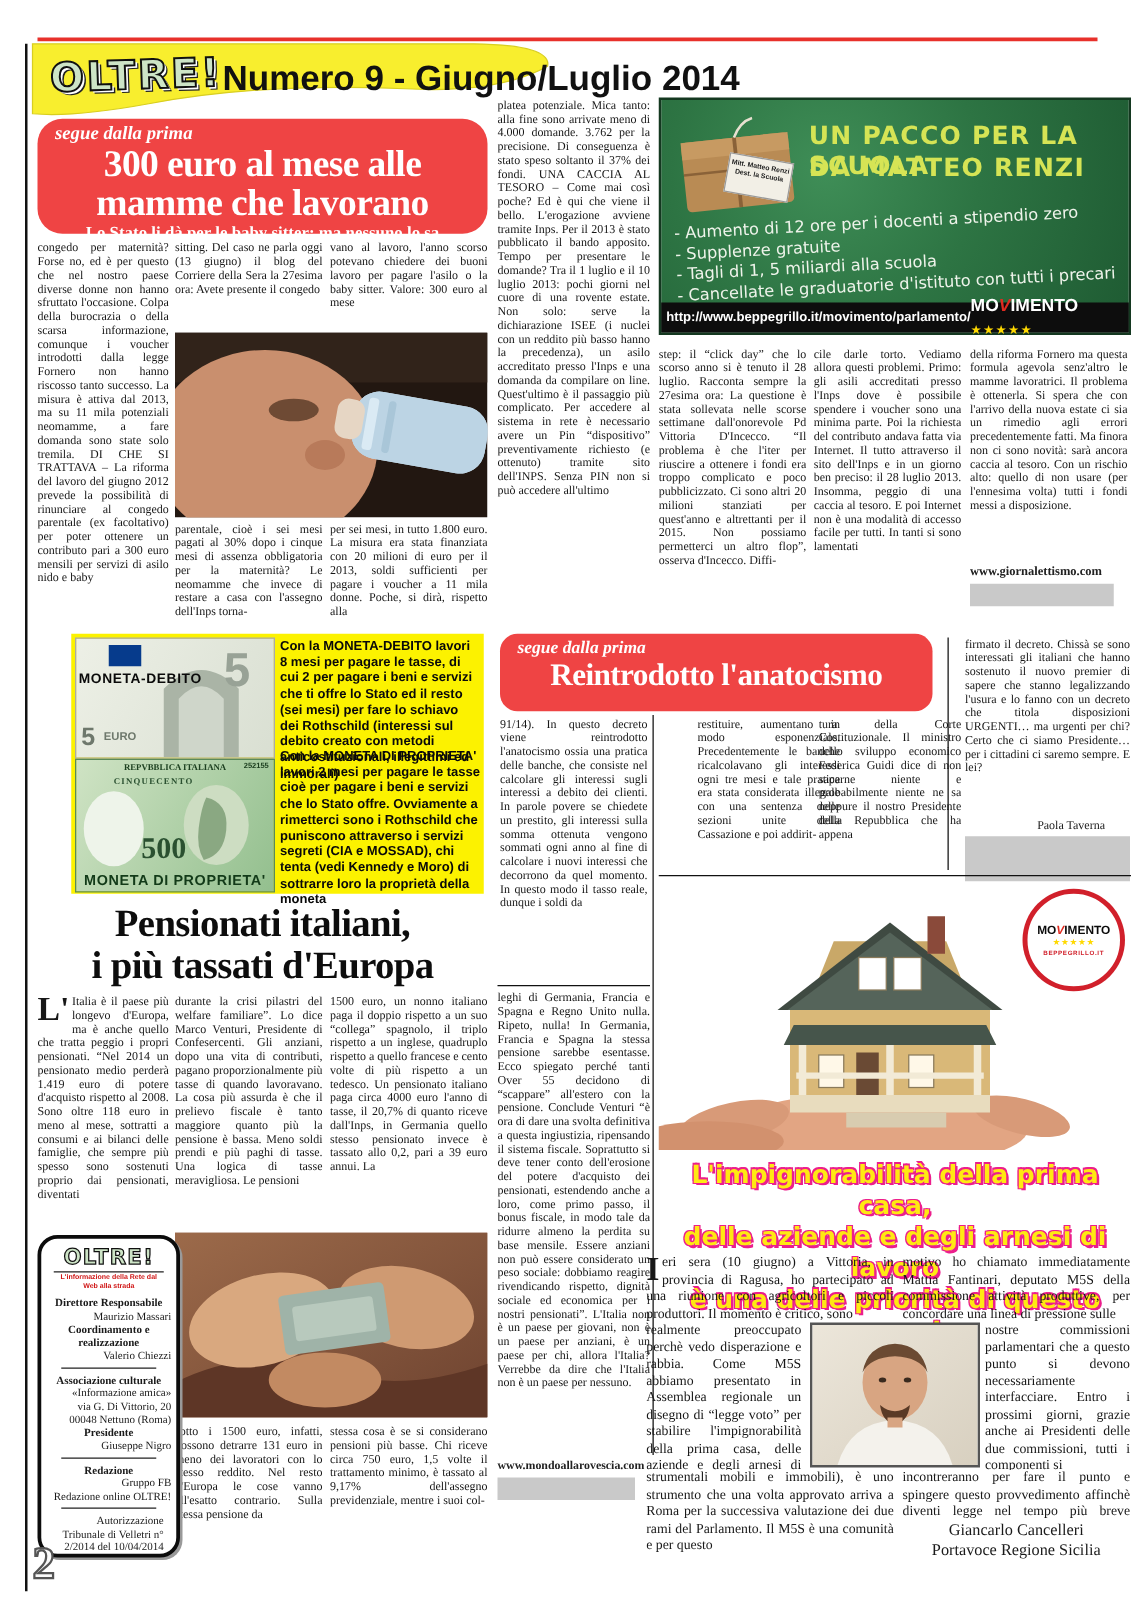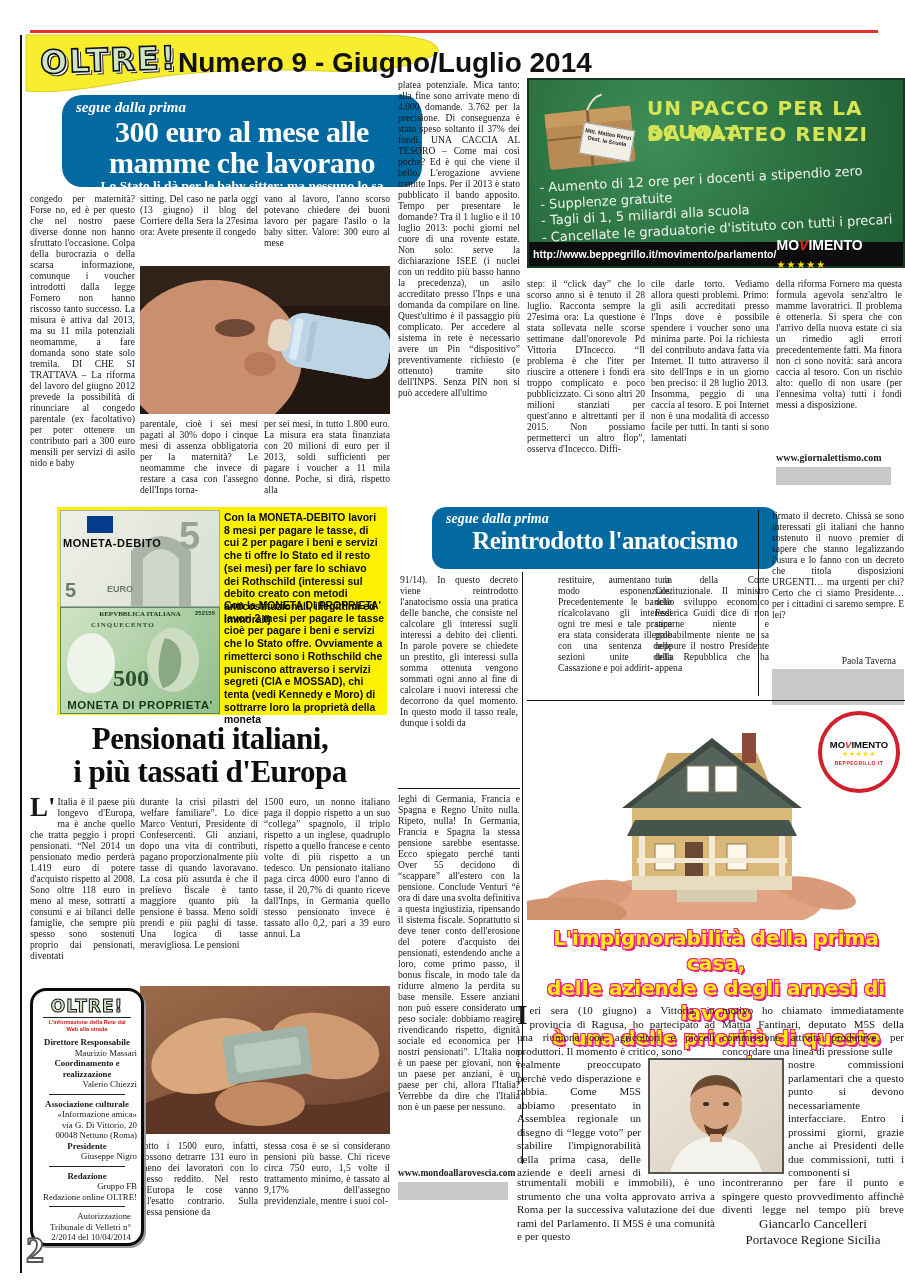--- a/index.html
+++ b/index.html
@@ -1,21 +1,21 @@
 <!DOCTYPE html>
 <html><head>
 <meta charset="utf-8">
 <style>
   html,body{margin:0;padding:0;background:#888;}
   #page{position:relative;width:905px;height:1280px;background:#ffffff;overflow:hidden;
         font-family:"Liberation Serif", serif;color:#1a1a1a;}
   .abs{position:absolute;}
   .body-col{font:9.6px/11px "Liberation Serif", serif;text-align:justify;color:#171717;overflow:hidden;}
   .body-lg{font:11px/13.5px "Liberation Serif", serif;text-align:justify;color:#171717;overflow:hidden;}
-  .headbox{background:#0369a1;color:#fff;border-radius:20px;margin-left:32px;}
+  .headbox{background:#ef4444;color:#fff;border-radius:20px;}
   .kicker{font:italic bold 15px/17px "Liberation Serif", serif;color:#fff;}
   .bigtitle{font:bold 30px/31px "Liberation Serif", serif;text-align:center;color:#fff;letter-spacing:-0.5px;}
   .subhead{font:bold 13.5px/15px "Liberation Serif", serif;text-align:center;color:#fff;}
   .blacktitle{font:bold 31px/33px "Liberation Serif", serif;color:#0d0d0d;text-align:center;letter-spacing:-0.5px;}
   .graybox{background:#c9c9c9;}
   .url-line{font:bold 10px/12px "Liberation Serif", serif;color:#222;}
   .vline{width:1px;background:#111;}
   .hline{height:1px;background:#111;}
   .dropcap::first-letter{float:left;font-size:27px;line-height:23px;font-weight:bold;padding-right:2px;}
   .oltre-logo{font:900 32px/32px "DejaVu Sans", sans-serif;color:#cde4c6;
@@ -142,21 +142,21 @@
 
     <div class="abs" style="left:3px;top:3px;width:158px;height:95px;background:linear-gradient(120deg,#edf0e6,#d9dfd2);border:1px solid #aaa;overflow:hidden;">
       <svg class="abs" style="left:0;top:0;" width="158" height="95" viewBox="0 0 158 95">
         <path d="M70,95 V40 q30,-30 60,0 V95 Z" fill="#aab4a6"></path>
         <path d="M82,95 V48 q18,-20 36,0 V95 Z" fill="#cfd6ca"></path>
         <text x="118" y="38" font-size="38" font-weight="bold" fill="#98a296" font-family="Liberation Sans">5</text>
       </svg>
       <div class="abs" style="left:26px;top:5px;width:26px;height:17px;background:#063b8c;"></div>
       <div class="abs note-label" style="left:2px;top:26px;">MONETA-DEBITO</div>
       <div class="abs" style="left:4px;bottom:6px;font:bold 20px/20px 'Liberation Sans',sans-serif;color:#6e786c;">5</div>
-      <div class="abs" style="left:22px;bottom:12px;font:bold 9px 'Liberation Sans',sans-serif;color:#6e786c;margin-left:24px;">EURO</div>
+      <div class="abs" style="left:22px;bottom:12px;font:bold 9px 'Liberation Sans',sans-serif;color:#6e786c;">EURO</div>
     </div>
 
     <div class="abs" style="left:3px;top:100px;width:158px;height:105px;background:linear-gradient(120deg,#cfe3c4,#93bf8e);border:1px solid #5a8a5a;overflow:hidden;">
       <div class="abs" style="left:0;top:2px;width:100%;text-align:center;font:bold 7px 'Liberation Serif',serif;color:#1d4020;">REPVBBLICA ITALIANA</div>
       <div class="abs" style="right:4px;top:2px;font:bold 6px 'Liberation Sans',sans-serif;color:#1d4020;">252155</div>
       <div class="abs" style="left:30px;top:13px;font:bold 7px 'Liberation Serif',serif;color:#2a5030;letter-spacing:1px;">CINQUECENTO</div>
       <svg class="abs" style="left:0;top:0;" width="158" height="105" viewBox="0 0 158 105">
         <ellipse cx="30" cy="55" rx="24" ry="30" fill="#eef4ea"></ellipse>
         <ellipse cx="112" cy="52" rx="26" ry="32" fill="#cdddc2"></ellipse>
         <path d="M104,30 q18,4 16,26 q-2,20 -18,24 q-6,-10 -4,-26 q2,-16 6,-24" fill="#8aa882"></path>
@@ -170,21 +170,21 @@
 
   <div class="abs headbox" style="left:400px;top:507px;width:346px;height:62px;border-radius:14px;">
     <div class="kicker" style="padding:3px 0 0 14px;font-size:14px;">segue dalla prima</div>
     <div class="bigtitle" style="font-size:25px;line-height:27px;">Reintrodotto l'anatocismo</div>
   </div>
   <div class="abs body-col" style="left:400px;top:574px;width:118px;height:205px;">91/14). In questo decreto viene reintrodotto l'anatocismo ossia una pratica delle banche, che consiste nel calcolare gli interessi sugli interessi a debito dei clienti. In parole povere se chiedete un prestito, gli interessi sulla somma ottenuta vengono sommati ogni anno al fine di calcolare i nuovi interessi che decorrono da quel momento. In questo modo il tasso reale, dunque i soldi da</div>
   <div class="abs body-col" style="left:558px;top:574px;width:114px;height:122px;">restituire, aumentano in modo esponenziale. Precedentemente le banche ricalcolavano gli interessi ogni tre mesi e tale pratica era stata considerata illegale con una sentenza delle sezioni unite della Cassazione e poi addirit-</div>
   <div class="abs body-col" style="left:655px;top:574px;width:114px;height:122px;">tura della Corte Costituzionale. Il ministro dello sviluppo economico Federica Guidi dice di non saperne niente e probabilmente niente ne sa neppure il nostro Presidente della Repubblica che ha appena</div>
   <div class="abs" style="left:772px;top:510px;width:132px;">
     <div class="body-col" style="width:132px;height:145px;">firmato il decreto. Chissà se sono interessati gli italiani che hanno sostenuto il nuovo premier di sapere che stanno legalizzando l'usura e lo fanno con un decreto che titola disposizioni URGENTI… ma urgenti per chi? Certo che ci siamo Presidente… per i cittadini ci saremo sempre. E lei?</div>
-    <div style="font:9.6px/11px 'Liberation Serif',serif;text-align:right;padding-right:8px;">Paola Taverna</div>
+    <div style="font:9.6px/11px 'Liberation Serif',serif;text-align:right;padding-right:20px;">Paola Taverna</div>
     <div class="graybox" style="width:132px;height:36px;margin-top:3px;"></div>
   </div>
 
   <div class="abs vline" style="left:522px;top:572px;height:592px;"></div>
   <div class="abs vline" style="left:758px;top:510px;height:186px;"></div>
   <div class="abs hline" style="left:527px;top:700px;width:378px;"></div>
   <div class="abs hline" style="left:398px;top:788px;width:122px;"></div>
 
   <div class="abs" style="left:30px;top:722px;width:360px;">
     <div class="blacktitle">Pensionati italiani,</div>

